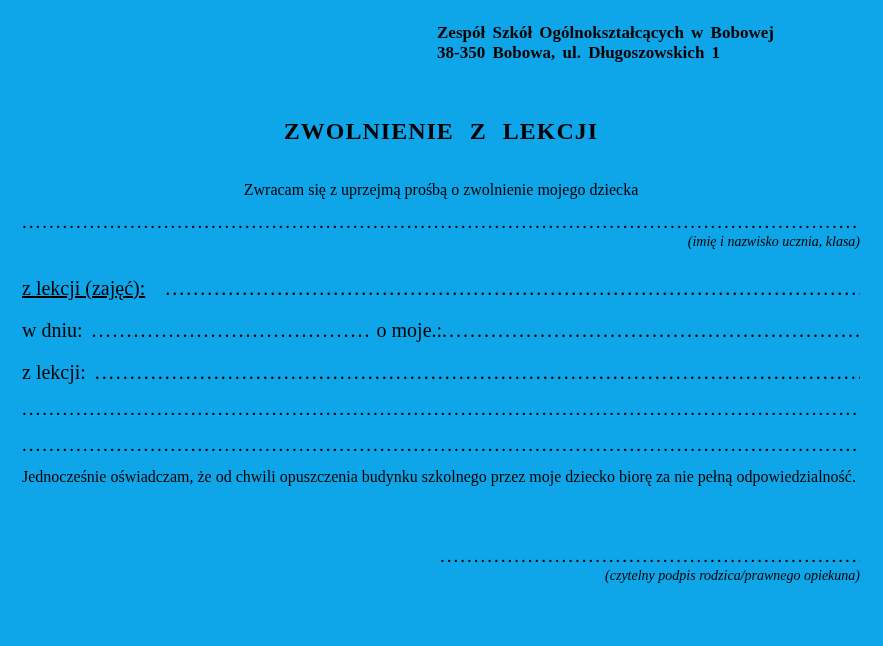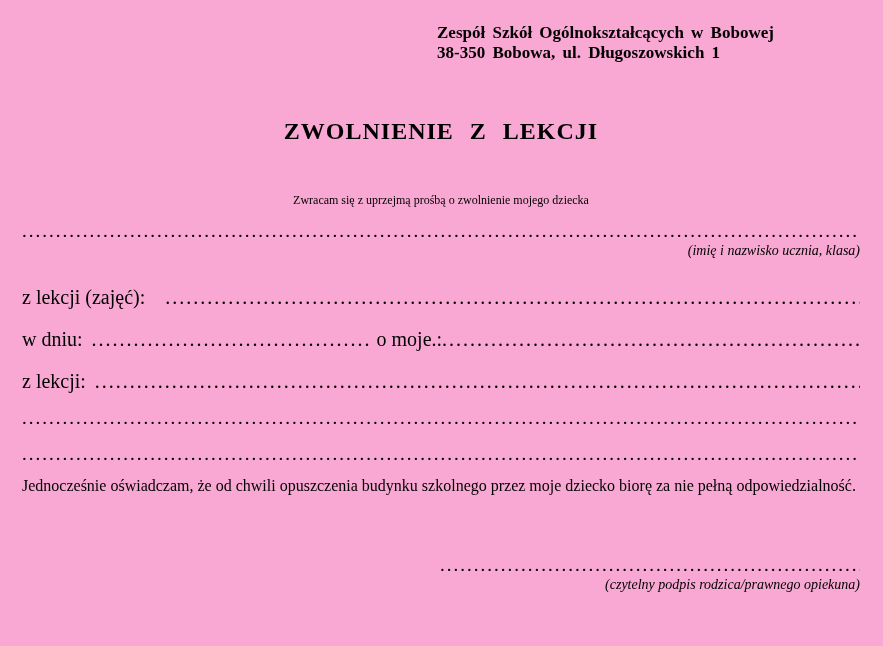--- a/index.html
+++ b/index.html
@@ -1,20 +1,20 @@
 <!DOCTYPE html>
 <html lang="pl"><head>
 <meta charset="utf-8">
 <style>
   html, body { margin: 0; padding: 0; background: #ffffff; }
   .page {
     width: 883px;
     height: 646px;
     box-sizing: border-box;
-    background: #f9a8d4;
+    background: #0ea5e9;
     color: #000000;
     font-family: "Liberation Serif", serif;
     padding: 23px 23px 0 22px;
     overflow: hidden;
   }
   .school-header {
     margin-left: 415px;
     font-weight: bold;
     font-size: 17px;
     line-height: 20px;
@@ -23,23 +23,23 @@
   }
   .doc-title {
     margin-top: 55px;
     text-align: center;
     font-size: 24px;
     font-weight: bold;
     letter-spacing: 1px;
     word-spacing: 9px;
   }
   .intro {
-    margin-top: 48px;
+    margin-top: 36px;
     text-align: center;
-    font-size: 12px;
+    font-size: 16px;
   }
   .leader-line {
     overflow: hidden;
     white-space: nowrap;
     letter-spacing: 2px;
     font-size: 19px;
     line-height: 22px;
   }
   .name-line { margin-top: 12px; }
   .caption {
@@ -56,21 +56,21 @@
   }
   .row .label { white-space: nowrap; }
   .leader {
     flex: 1 1 auto;
     overflow: hidden;
     white-space: nowrap;
     letter-spacing: 2px;
   }
   .row-lessons { margin-top: 26px; }
   .row-date, .row-reason { margin-top: 18px; align-items: center; }
-  .gap-sm { margin-right: 20px; }
+  .gap-sm { margin-right: 20px; text-decoration: underline; }
   .gap-md { margin-right: 9px; }
   .date-leader { flex: 0 0 278px; }
   .time-label { margin-left: 7px; }
   .dots-row { margin-top: 14px; }
   .statement {
     margin-top: 8px;
     font-size: 16px;
     line-height: 25px;
   }
   .signature-block {

